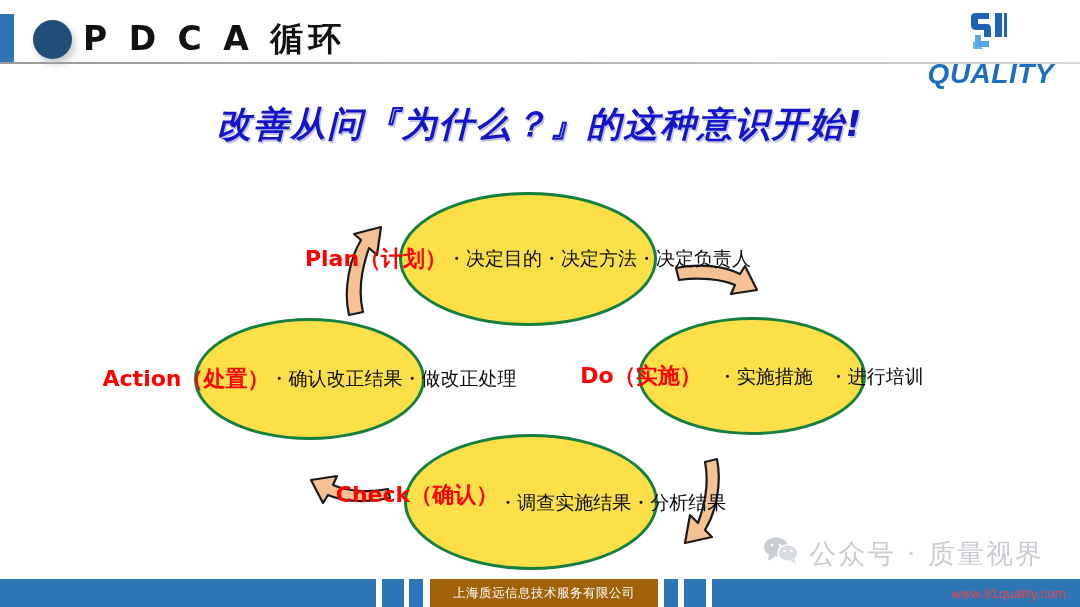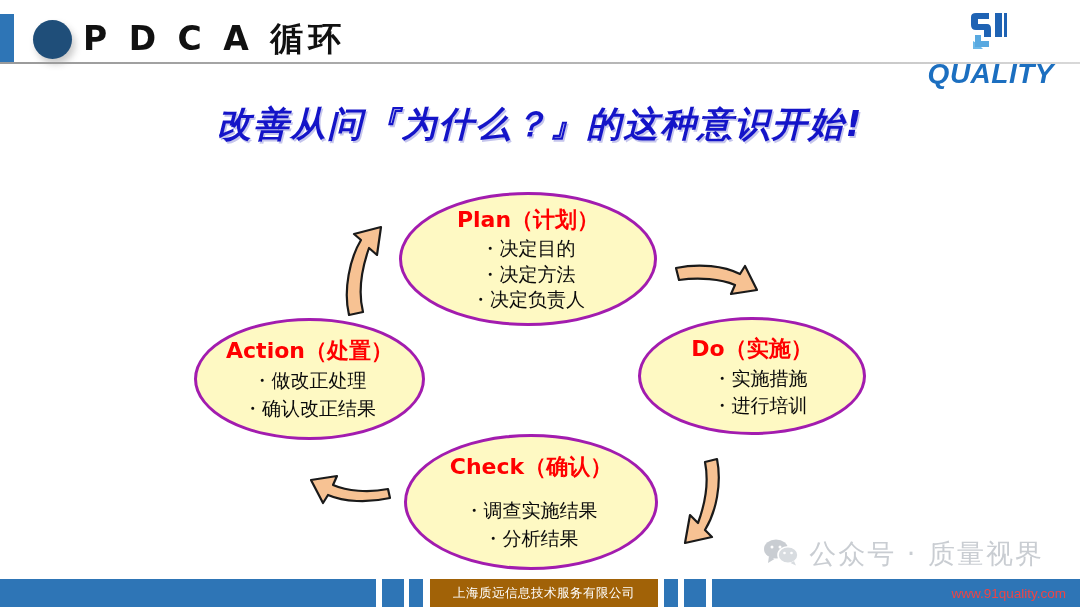--- a/index.html
+++ b/index.html
@@ -97,25 +97,25 @@
   .diagram {
     position: absolute;
     left: 0; top: 0;
     width: 1080px; height: 607px;
     pointer-events: none;
   }
 
   .node {
     position: absolute;
     box-sizing: border-box;
-    border: 3px solid #a21caf;
+    border: 3px solid #15803d;
     border-radius: 50%;
-    background: #fef9c3;
-    display: flex;
-    flex-direction: column;
+    background: #fde047;
+    display: flex;
+    flex-direction: row;
     align-items: center;
     justify-content: center;
     text-align: center;
   }
   .node-title {
     color: #FF0000;
     font-weight: 700;
     white-space: nowrap;
     font-family: "DejaVu Sans", "Liberation Sans", sans-serif;
   }
@@ -155,21 +155,21 @@
     width: 231px; height: 122px;
   }
   #node-action .node-title { font-size: 22px; margin-bottom: 1px; }
   #node-action .node-item  { font-size: 19px; line-height: 1.45; }
 
   
   .watermark {
     position: absolute;
     right: 36px; top: 536px;
     display: flex;
-    align-items: flex-end;
+    align-items: flex-start;
     gap: 10px;
     color: #c9cdd2;
     font-size: 27px;
     font-weight: 400;
     letter-spacing: 2px;
     font-family: "DejaVu Sans", "Liberation Sans", sans-serif;
   }
 
   
   .footer {
@@ -265,22 +265,22 @@
 </div>
 
 <div class="node" id="node-check">
   <div class="node-title">Check（确认）</div>
   <div class="node-item">・调查实施结果</div>
   <div class="node-item">・分析结果</div>
 </div>
 
 <div class="node" id="node-action">
   <div class="node-title">Action（处置）</div>
+  <div class="node-item">・确认改正结果</div>
   <div class="node-item">・做改正处理</div>
-  <div class="node-item">・确认改正结果</div>
 </div>
 
 <div class="watermark">
   <span>
     <svg width="36" height="28" viewBox="0 0 36 28">
       <ellipse cx="13" cy="11" rx="12" ry="9.6" fill="#c9cdd2"></ellipse>
       <path d="M6 18 L5 25 L11.5 21 Z" fill="#c9cdd2"></path>
       <ellipse cx="25" cy="17" rx="10" ry="8.2" fill="#d8dce0" stroke="#ffffff" stroke-width="1.6"></ellipse>
       <path d="M31 23 L33 27.5 L27.5 25 Z" fill="#d8dce0"></path>
       <circle cx="9" cy="9" r="1.5" fill="#ffffff"></circle>

